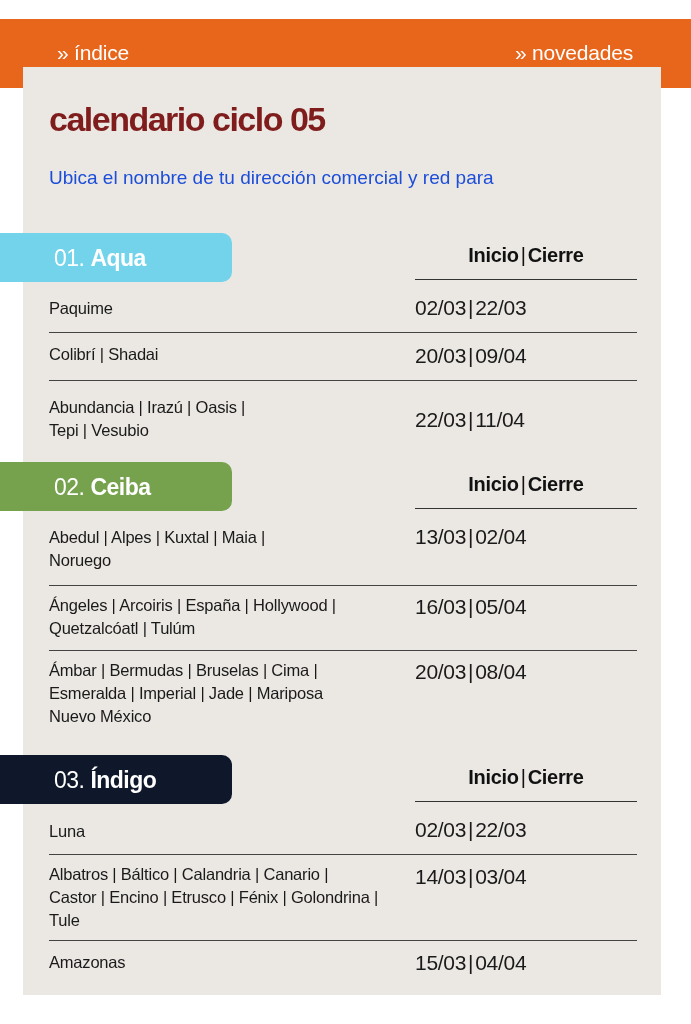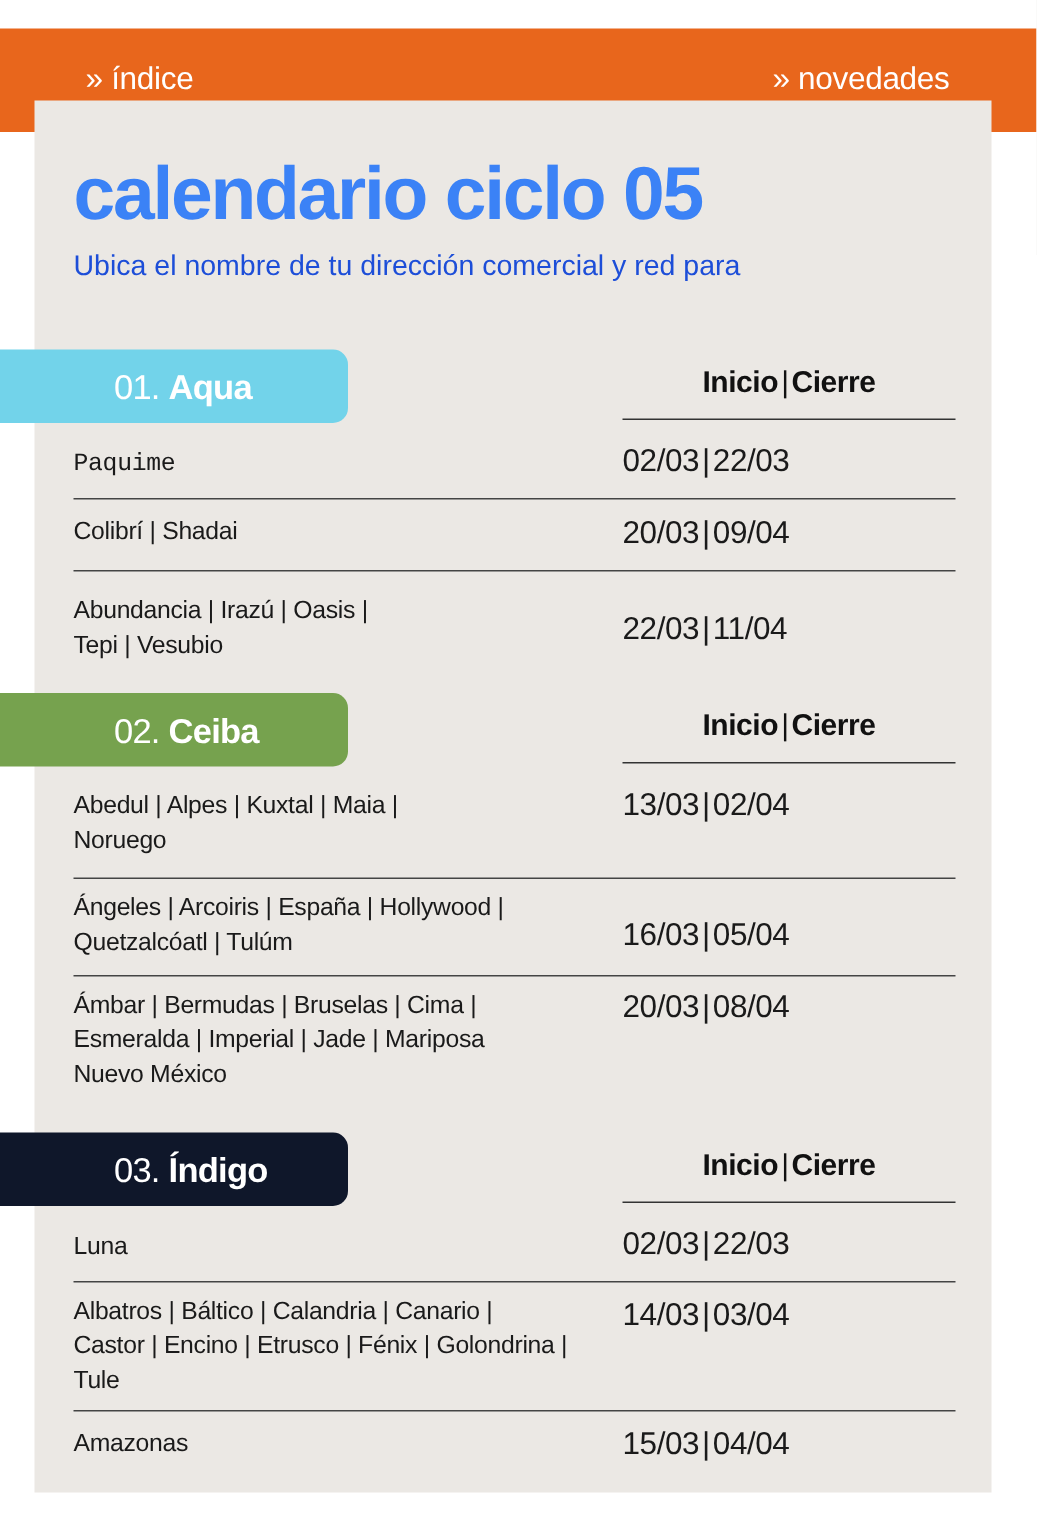--- a/index.html
+++ b/index.html
@@ -17,31 +17,31 @@
   .topbar .nav-left { left: 57px; }
   .topbar .nav-right { right: 58px; }
 
   .card {
     position: absolute; left: 23px; top: 67px; width: 638px; height: 928px;
     background: #ebe8e4;
   }
 
   .title {
     position: absolute; left: 49px; top: 100px;
-    font-size: 50px; font-weight: bold; letter-spacing: -1.5px; color: #3b82f6;
+    font-size: 34px; font-weight: bold; letter-spacing: -1.5px; color: #7f1d1d;
   }
   .intro {
     position: absolute; left: 49px; top: 166px; font-size: 19px; line-height: 23px; color: #1d4ed8;
   }
   .intro b { font-weight: bold; display: block; }
 
   .section-tab {
     position: absolute; left: 0; width: 232px; height: 49px;
     border-radius: 0 10px 10px 0; color: #fff; font-size: 23px;
-    padding-left: 76px; line-height: 50px; letter-spacing: -0.5px;
+    padding-left: 54px; line-height: 50px; letter-spacing: -0.5px;
   }
   .section-tab .num { font-weight: normal; }
   .section-tab .name { font-weight: bold; }
 
   .col-header {
     position: absolute; left: 415px; width: 222px; text-align: center;
     font-size: 20px; font-weight: bold; letter-spacing: -0.3px;
   }
   .col-header .sep { font-weight: normal; margin: 0 2px; }
   .header-rule {
@@ -78,21 +78,21 @@
 
 <div class="section-tab" style="top:233px;background:#72d3ea;">
   <span class="num">01.</span>
   <span class="name">Aqua</span>
 </div>
 <div class="col-header" style="top:244px;">
   <span>Inicio</span><span class="sep">|</span><span>Cierre</span>
 </div>
 <div class="header-rule" style="top:279px;"></div>
 
-<div class="row-names" style="top:297px;font-family:Liberation Mono, monospace;">Paquime</div>
+<div class="row-names" style="top:297px;">Paquime</div>
 <div class="row-dates" style="top:296px;"><span>02/03</span><span class="sep">|</span><span>22/03</span></div>
 <div class="row-rule" style="top:332px;"></div>
 
 <div class="row-names" style="top:343px;">Colibrí | Shadai</div>
 <div class="row-dates" style="top:344px;"><span>20/03</span><span class="sep">|</span><span>09/04</span></div>
 <div class="row-rule" style="top:380px;"></div>
 
 <div class="row-names" style="top:396px;white-space:pre-line;">Abundancia | Irazú | Oasis |
 Tepi | Vesubio</div>
 <div class="row-dates" style="top:396px;margin-top:12px;"><span>22/03</span><span class="sep">|</span><span>11/04</span></div>
@@ -106,21 +106,21 @@
 </div>
 <div class="header-rule" style="top:508px;"></div>
 
 <div class="row-names" style="top:526px;white-space:pre-line;">Abedul | Alpes | Kuxtal  | Maia |
 Noruego</div>
 <div class="row-dates" style="top:525px;"><span>13/03</span><span class="sep">|</span><span>02/04</span></div>
 <div class="row-rule" style="top:585px;"></div>
 
 <div class="row-names" style="top:594px;white-space:pre-line;">Ángeles | Arcoiris | España | Hollywood |
 Quetzalcóatl | Tulúm</div>
-<div class="row-dates" style="top:612px;"><span>16/03</span><span class="sep">|</span><span>05/04</span></div>
+<div class="row-dates" style="top:595px;"><span>16/03</span><span class="sep">|</span><span>05/04</span></div>
 <div class="row-rule" style="top:650px;"></div>
 
 <div class="row-names" style="top:659px;white-space:pre-line;">Ámbar | Bermudas | Bruselas | Cima |
 Esmeralda | Imperial | Jade | Mariposa
 Nuevo México</div>
 <div class="row-dates" style="top:660px;"><span>20/03</span><span class="sep">|</span><span>08/04</span></div>
 
 <div class="section-tab" style="top:755px;background:#0f172a;">
   <span class="num">03.</span>
   <span class="name">Índigo</span>

